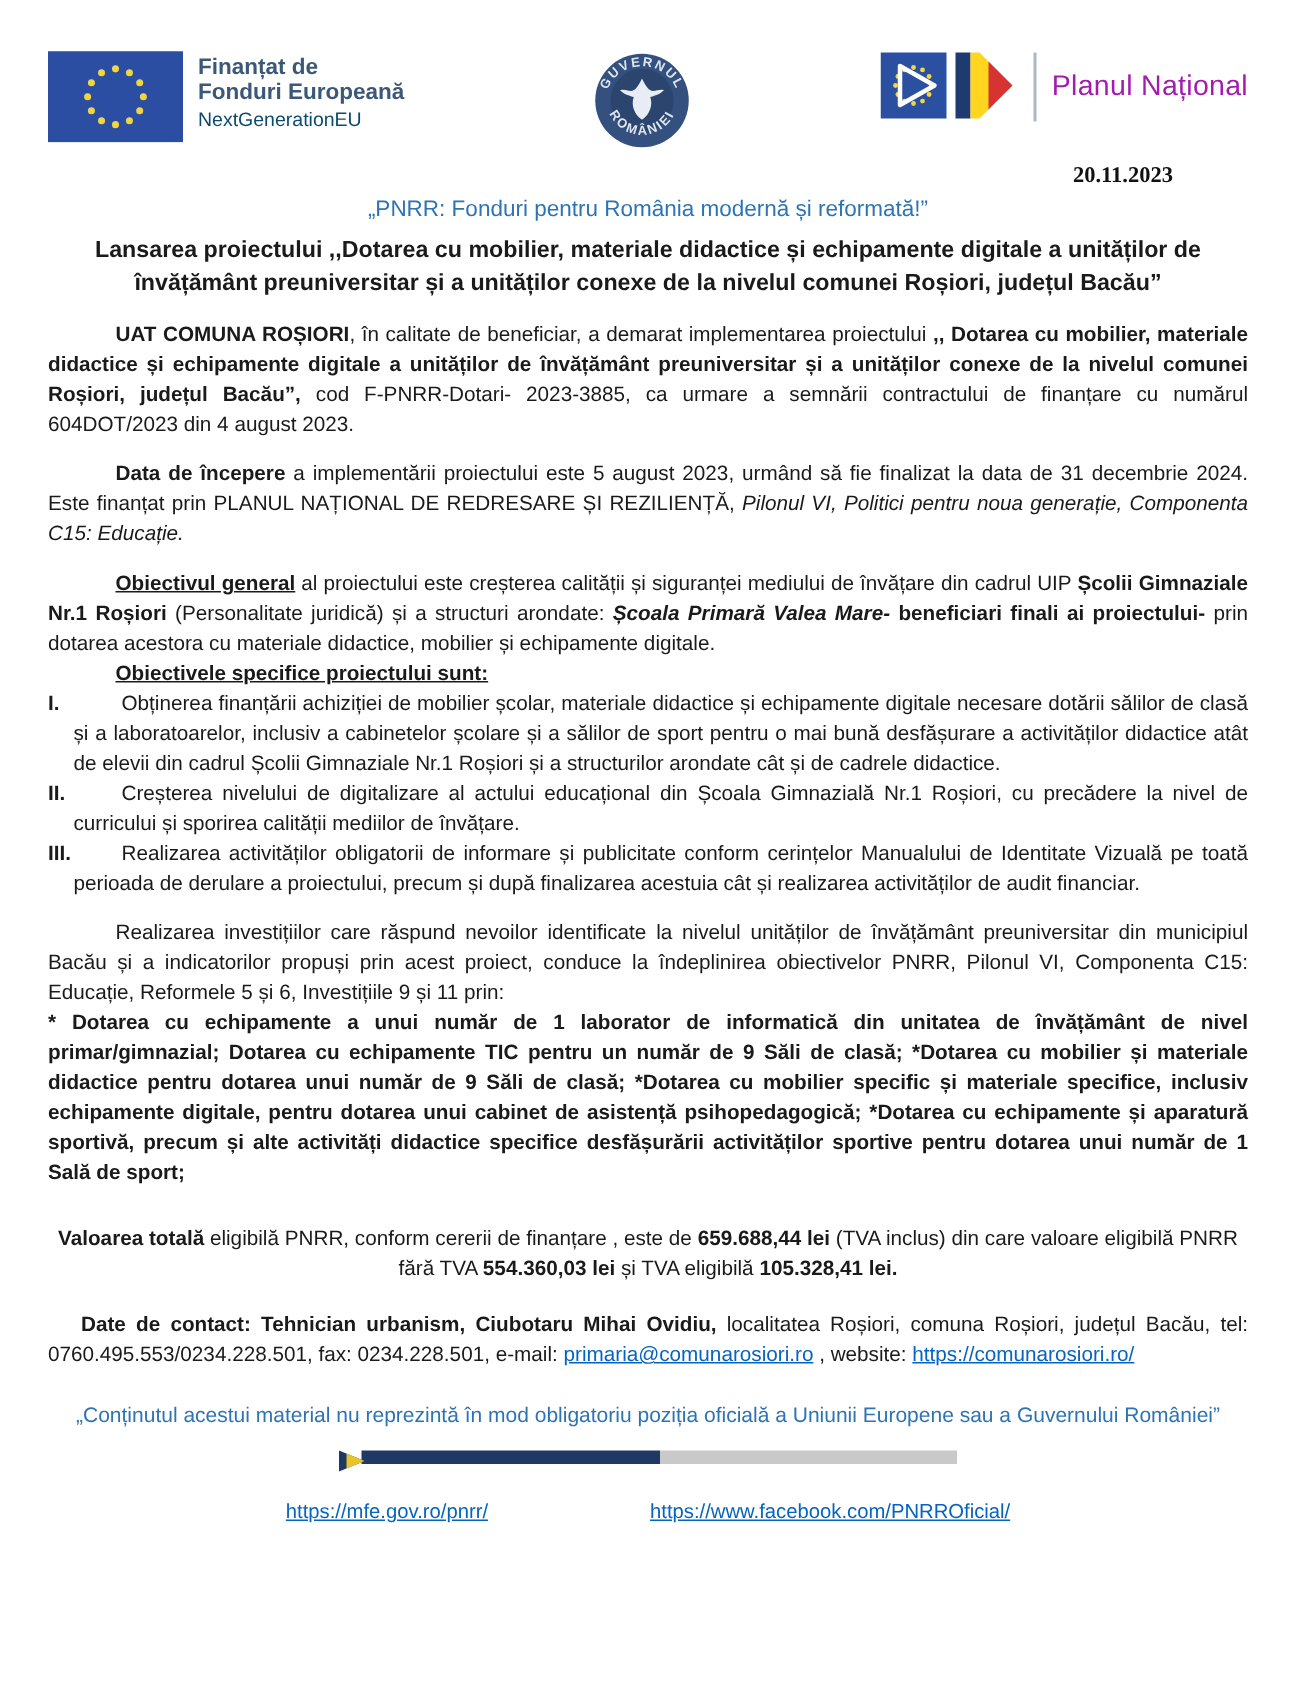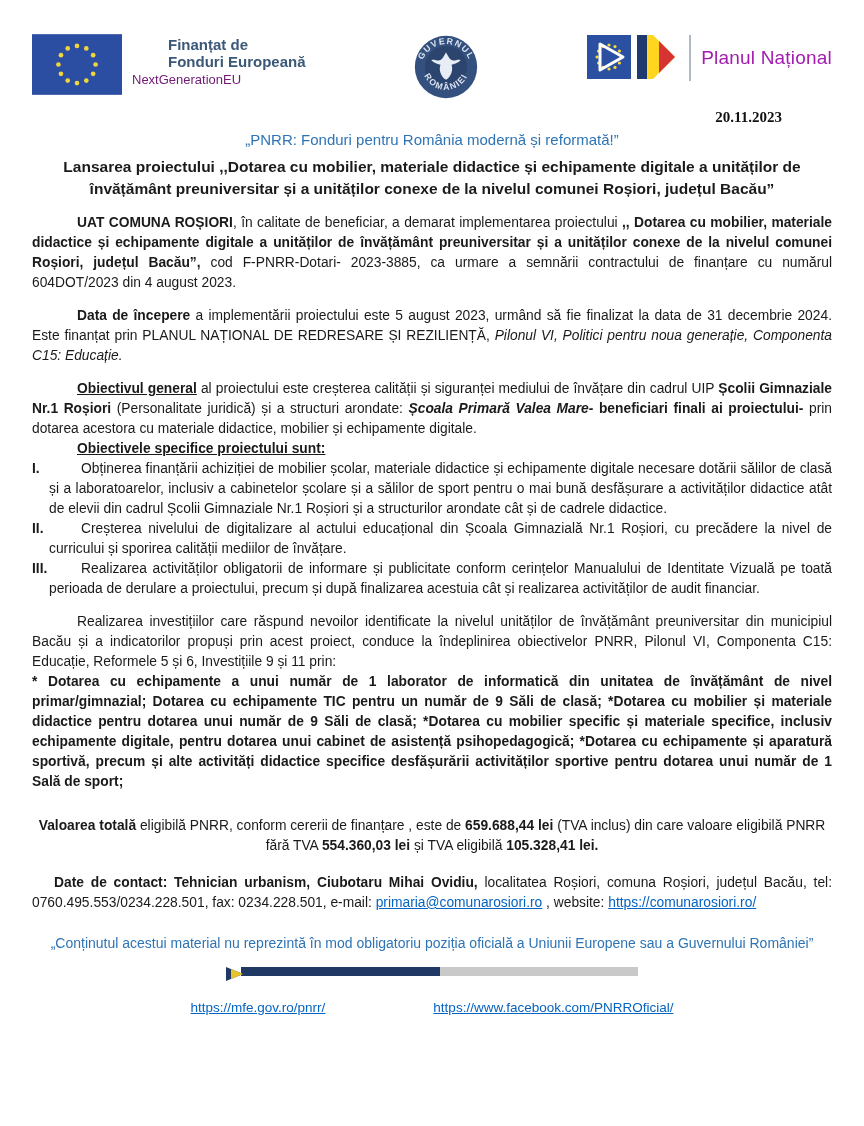--- a/index.html
+++ b/index.html
@@ -5,22 +5,22 @@
   html,body{margin:0;padding:0;background:#ffffff;}
   .page{
     width:864px;height:1126px;background:#fff;overflow:hidden;position:relative;
     font-family:"Liberation Sans",sans-serif;color:#1a1a1a;box-sizing:border-box;
     padding:34px 32px 0 32px;
   }
   
   .logo-row{display:flex;align-items:flex-start;justify-content:space-between;height:66px;}
   .eu-logo{display:flex;align-items:flex-start;gap:10px;}
   .eu-text{line-height:1.15;padding-top:2px;}
-  .eu-text .l1,.eu-text .l2{font-weight:bold;color:#3B5877;font-size:15px;margin-left:36px;}
-  .eu-text .l3{color:#701a75;font-size:13px;margin-top:2px;}
+  .eu-text .l1,.eu-text .l2{font-weight:bold;color:#3B5877;font-size:15px;}
+  .eu-text .l3{color:#0c4a6e;font-size:13px;margin-top:2px;}
   .gov-seal{margin-top:0px;}
   .pnrr-logo{display:flex;align-items:center;gap:10px;}
   .pnrr-divider{width:2px;height:46px;background:#AEB8C6;}
   .pnrr-text{line-height:1.12;color:#a21caf;font-weight:normal;font-size:19px;letter-spacing:.2px;}
   .date-row{text-align:right;margin-top:8px;padding-right:50px;}
   .date-row span{font-family:"Liberation Serif",serif;font-weight:bold;font-size:15px;color:#111;}
   
   .doc-title{text-align:center;color:#1F5597;font-weight:bold;font-size:24px;margin-top:6px;line-height:28px;}
   .doc-subtitle{text-align:center;color:#2E74B5;font-size:15px;font-weight:500;margin-top:4px;line-height:19px;}
   .project-heading{text-align:center;font-weight:bold;font-size:15.5px;line-height:22px;margin-top:7px;padding:0 24px;}

